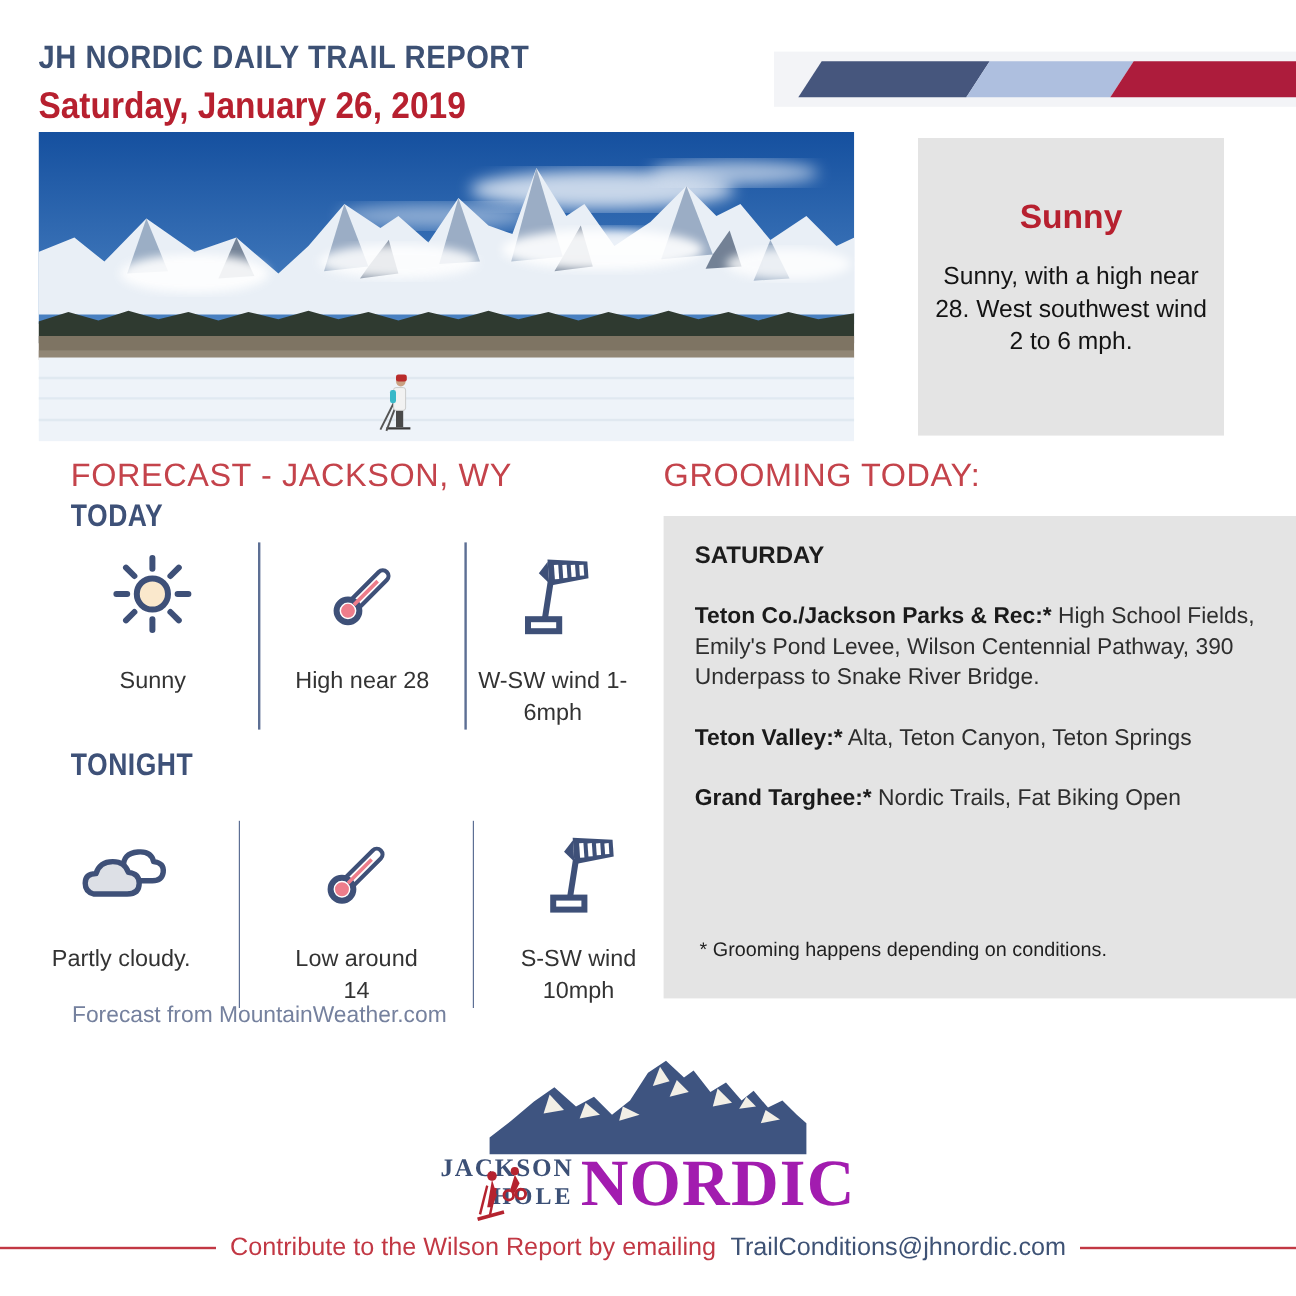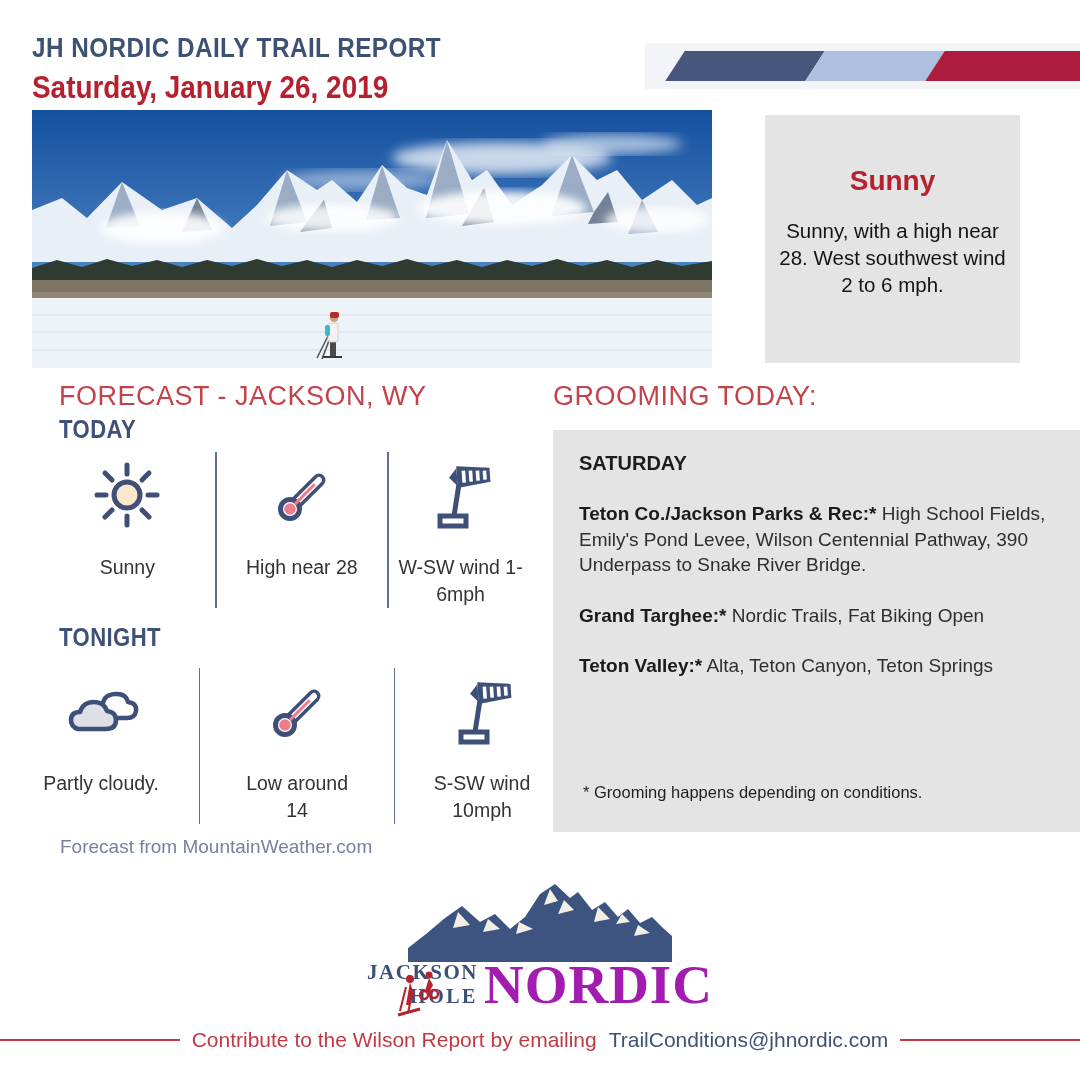--- a/index.html
+++ b/index.html
@@ -28,21 +28,21 @@
   .wx-body{font-size:20.5px;line-height:27px;color:#141414;}
 
   
   .fc-heading{position:absolute;left:59px;top:381px;font-size:27px;color:#c4434b;letter-spacing:.5px;white-space:nowrap;}
   .fc-sub{position:absolute;left:59px;font-size:26px;font-weight:700;color:#3e5178;letter-spacing:.5px;
           transform:scaleX(.85);transform-origin:left center;white-space:nowrap;}
   .fc-sub.today{top:414px;}
   .fc-sub.tonight{top:622px;}
   .fc-row{position:absolute;left:40px;width:492px;display:flex;align-items:stretch;}
   .fc-row.r1{top:452px;min-height:152px;}
-  .fc-row.r2{top:668px;min-height:152px;gap:37px;}
+  .fc-row.r2{top:684px;min-height:152px;gap:37px;}
   .fc-item{display:flex;flex-direction:column;align-items:center;}
   .fc-item.c1{width:176px;}
   .fc-item.c2{width:172px;}
   .fc-item.c3{width:144px;}
   .fc-icon{height:86px;display:flex;align-items:center;justify-content:center;}
   .fc-label{margin-top:16px;font-size:19.5px;line-height:27px;color:#333333;text-align:center;max-width:140px;}
   .fc-sep{width:2px;background:#5d6f94;}
   .mw-credit{position:absolute;left:60px;top:836px;font-size:19px;color:#75819e;}
 
   
@@ -257,22 +257,22 @@
       <div class="fc-label">S-SW wind 10mph</div>
     </div>
   </div>
 
   <div class="mw-credit">Forecast from MountainWeather.com</div>
 
   <div class="gr-heading">GROOMING TODAY:</div>
   <div class="gr-box">
     <div class="gr-day">SATURDAY</div>
     <p class="gr-entry"><b>Teton Co./Jackson Parks &amp; Rec:*</b><span> High School Fields, Emily's Pond Levee, Wilson Centennial Pathway, 390 Underpass to Snake River Bridge.</span></p>
+    <p class="gr-entry"><b>Teton Valley:*</b><span> Alta, Teton Canyon, Teton Springs</span></p>
     <p class="gr-entry"><b>Grand Targhee:*</b><span> Nordic Trails, Fat Biking Open</span></p>
-    <p class="gr-entry"><b>Teton Valley:*</b><span> Alta, Teton Canyon, Teton Springs</span></p>
     <div class="gr-note">* Grooming happens depending on conditions.</div>
   </div>
 
   <div class="logo">
     <svg width="280" height="86" viewBox="0 0 280 86">
       <polygon fill="#3e5480" points="8,86 8,72 26,58 45,42 62,30 80,46 95,38 110,53 125,41 140,18 155,8 170,22 178,16 192,34 205,26 218,41 228,33 240,47 252,41 264,53 272,60 272,86"></polygon>
       <g fill="#f2efe6">
         <polygon points="150,13 158,25 144,29"></polygon>
         <polygon points="119,46 133,53 116,58"></polygon>
         <polygon points="58,36 70,49 53,52"></polygon>

